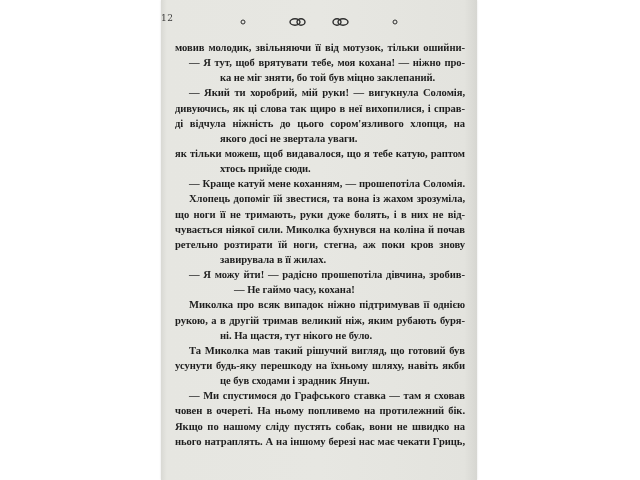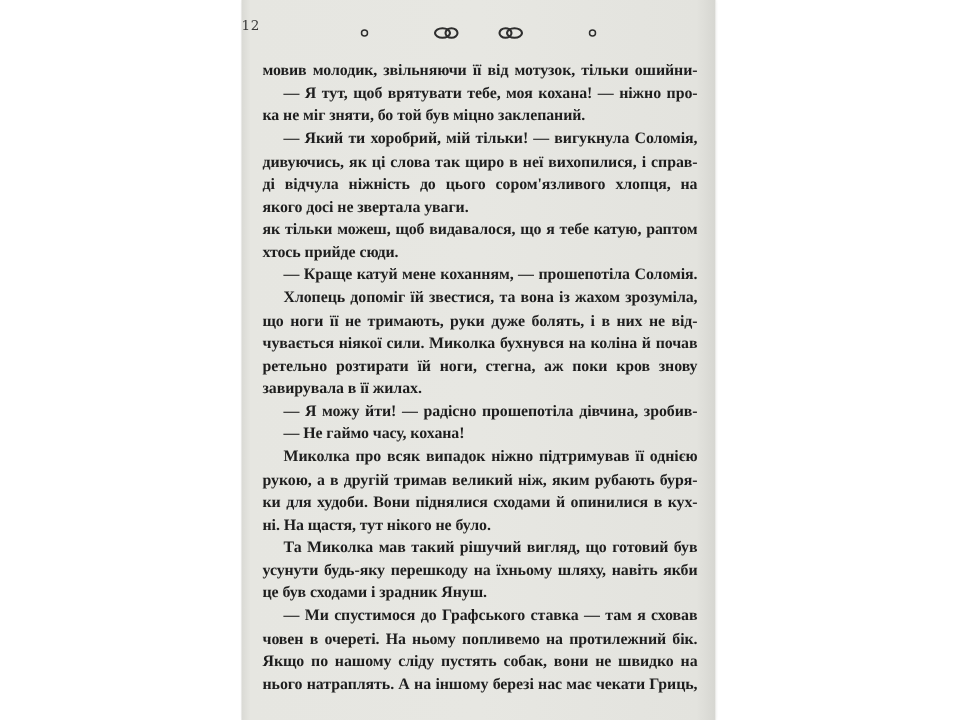--- a/index.html
+++ b/index.html
@@ -24,21 +24,21 @@
   }
   .text {
     position:absolute; left:14px; top:40px; width:290px;
     font-size:10.6px; line-height:15.15px; color:#1e1e1e;
     text-align:justify;
     font-family: "Liberation Serif", "DejaVu Serif", serif;
     font-weight:bold;
     letter-spacing:-0.05px;
   }
   .line { display:block; white-space:nowrap; text-align:justify; text-align-last:justify; height:15.15px; }
-  .line.last { text-align-last:left; }
+  .line.last { text-align-last:left;margin-left:45px; }
   .line.indent { padding-left:14px; }
 </style>
 </head>
 <body>
 
 <div class="page">
   <div class="header">
     <svg width="316" height="14" viewBox="0 0 316 14">
       <defs>
         <linearGradient id="fadeL" x1="0" x2="1" y1="0" y2="0">
@@ -61,37 +61,36 @@
       <line x1="191" y1="7" x2="296" y2="7" stroke="url(#fadeR)" stroke-width="1"></line>
       <circle cx="234" cy="7" r="2" fill="#e6e6e1" stroke="#2e2e2e" stroke-width="1"></circle>
     </svg>
   </div>
   <div class="page-num">12</div>
 
   <div class="text" id="text-body">
       <span class="line">мовив молодик, звільняючи її від мотузок, тільки ошийни-</span>
       <span class="line indent">— Я тут, щоб врятувати тебе, моя кохана! — ніжно про-</span>
       <span class="line last">ка не міг зняти, бо той був міцно заклепаний.</span>
-      <span class="line indent">— Який ти хоробрий, мій тільки! — вигукнула Соломія,</span>
+      <span class="line indent">— Який ти хоробрий, мій руки! — вигукнула Соломія,</span>
       <span class="line">дивуючись, як ці слова так щиро в неї вихопилися, і справ-</span>
       <span class="line">ді відчула ніжність до цього сором'язливого хлопця, на</span>
       <span class="line last">якого досі не звертала уваги.</span>
       <span class="line">як тільки можеш, щоб видавалося, що я тебе катую, раптом</span>
       <span class="line last">хтось прийде сюди.</span>
       <span class="line indent">— Краще катуй мене коханням, — прошепотіла Соломія.</span>
       <span class="line indent">Хлопець допоміг їй звестися, та вона із жахом зрозуміла,</span>
       <span class="line">що ноги її не тримають, руки дуже болять, і в них не від-</span>
       <span class="line">чувається ніякої сили. Миколка бухнувся на коліна й почав</span>
       <span class="line">ретельно розтирати їй ноги, стегна, аж поки кров знову</span>
       <span class="line last">завирувала в її жилах.</span>
       <span class="line indent">— Я можу йти! — радісно прошепотіла дівчина, зробив-</span>
       <span class="line indent last">— Не гаймо часу, кохана!</span>
       <span class="line indent">Миколка про всяк випадок ніжно підтримував її однією</span>
       <span class="line">рукою, а в другій тримав великий ніж, яким рубають буря-</span>
-      <span class="line">ки для худоби. Вони піднялися сходами й опинилися в кух-</span>
       <span class="line last">ні. На щастя, тут нікого не було.</span>
       <span class="line indent">Та Миколка мав такий рішучий вигляд, що готовий був</span>
       <span class="line">усунути будь-яку перешкоду на їхньому шляху, навіть якби</span>
       <span class="line last">це був сходами і зрадник Януш.</span>
       <span class="line indent">— Ми спустимося до Графського ставка — там я сховав</span>
       <span class="line">човен в очереті. На ньому попливемо на протилежний бік.</span>
       <span class="line">Якщо по нашому сліду пустять собак, вони не швидко на</span>
       <span class="line">нього натраплять. А на іншому березі нас має чекати Гриць,</span>
     </div>
 </div>

